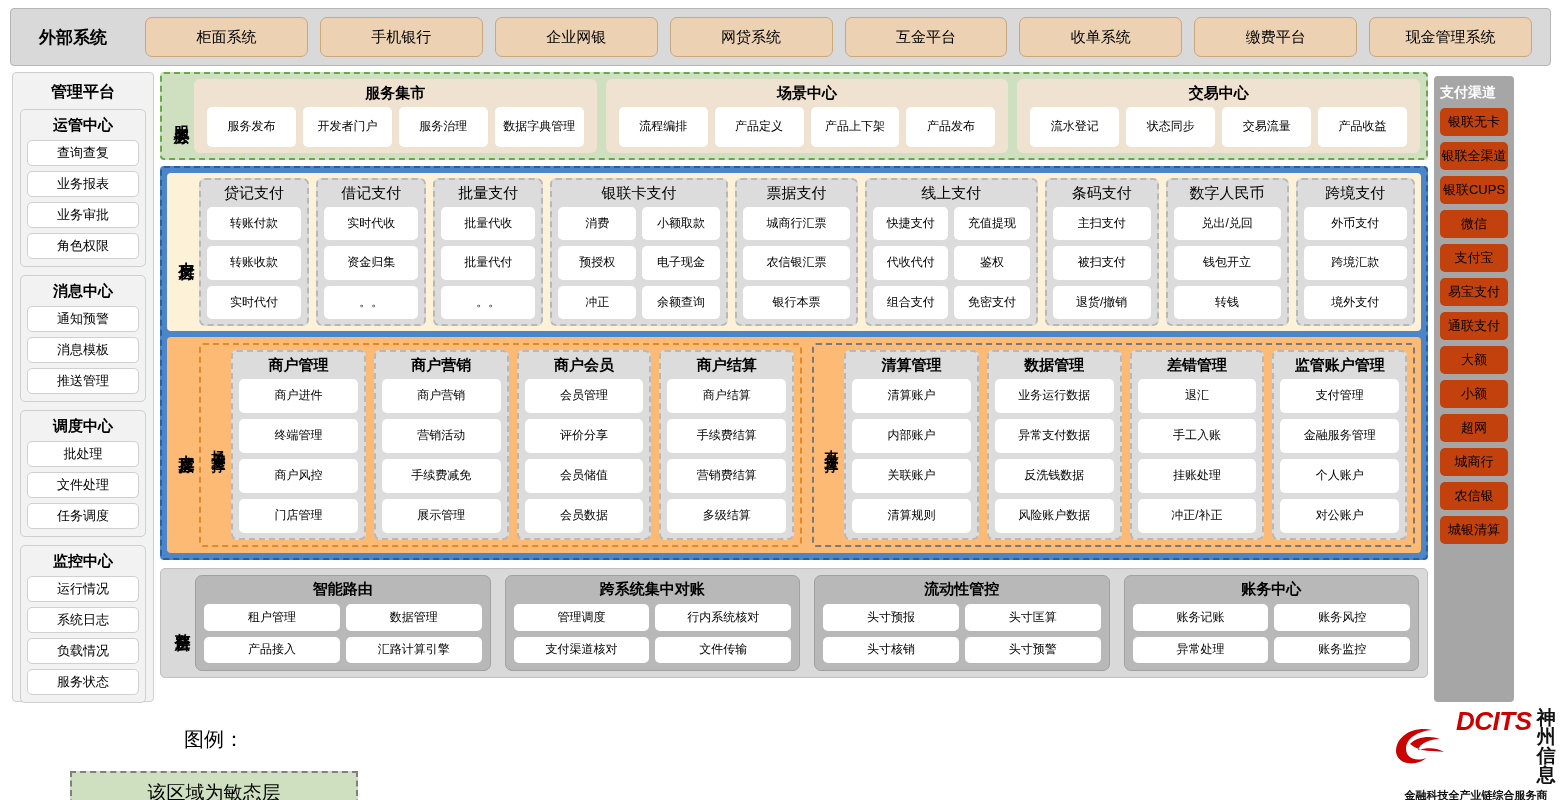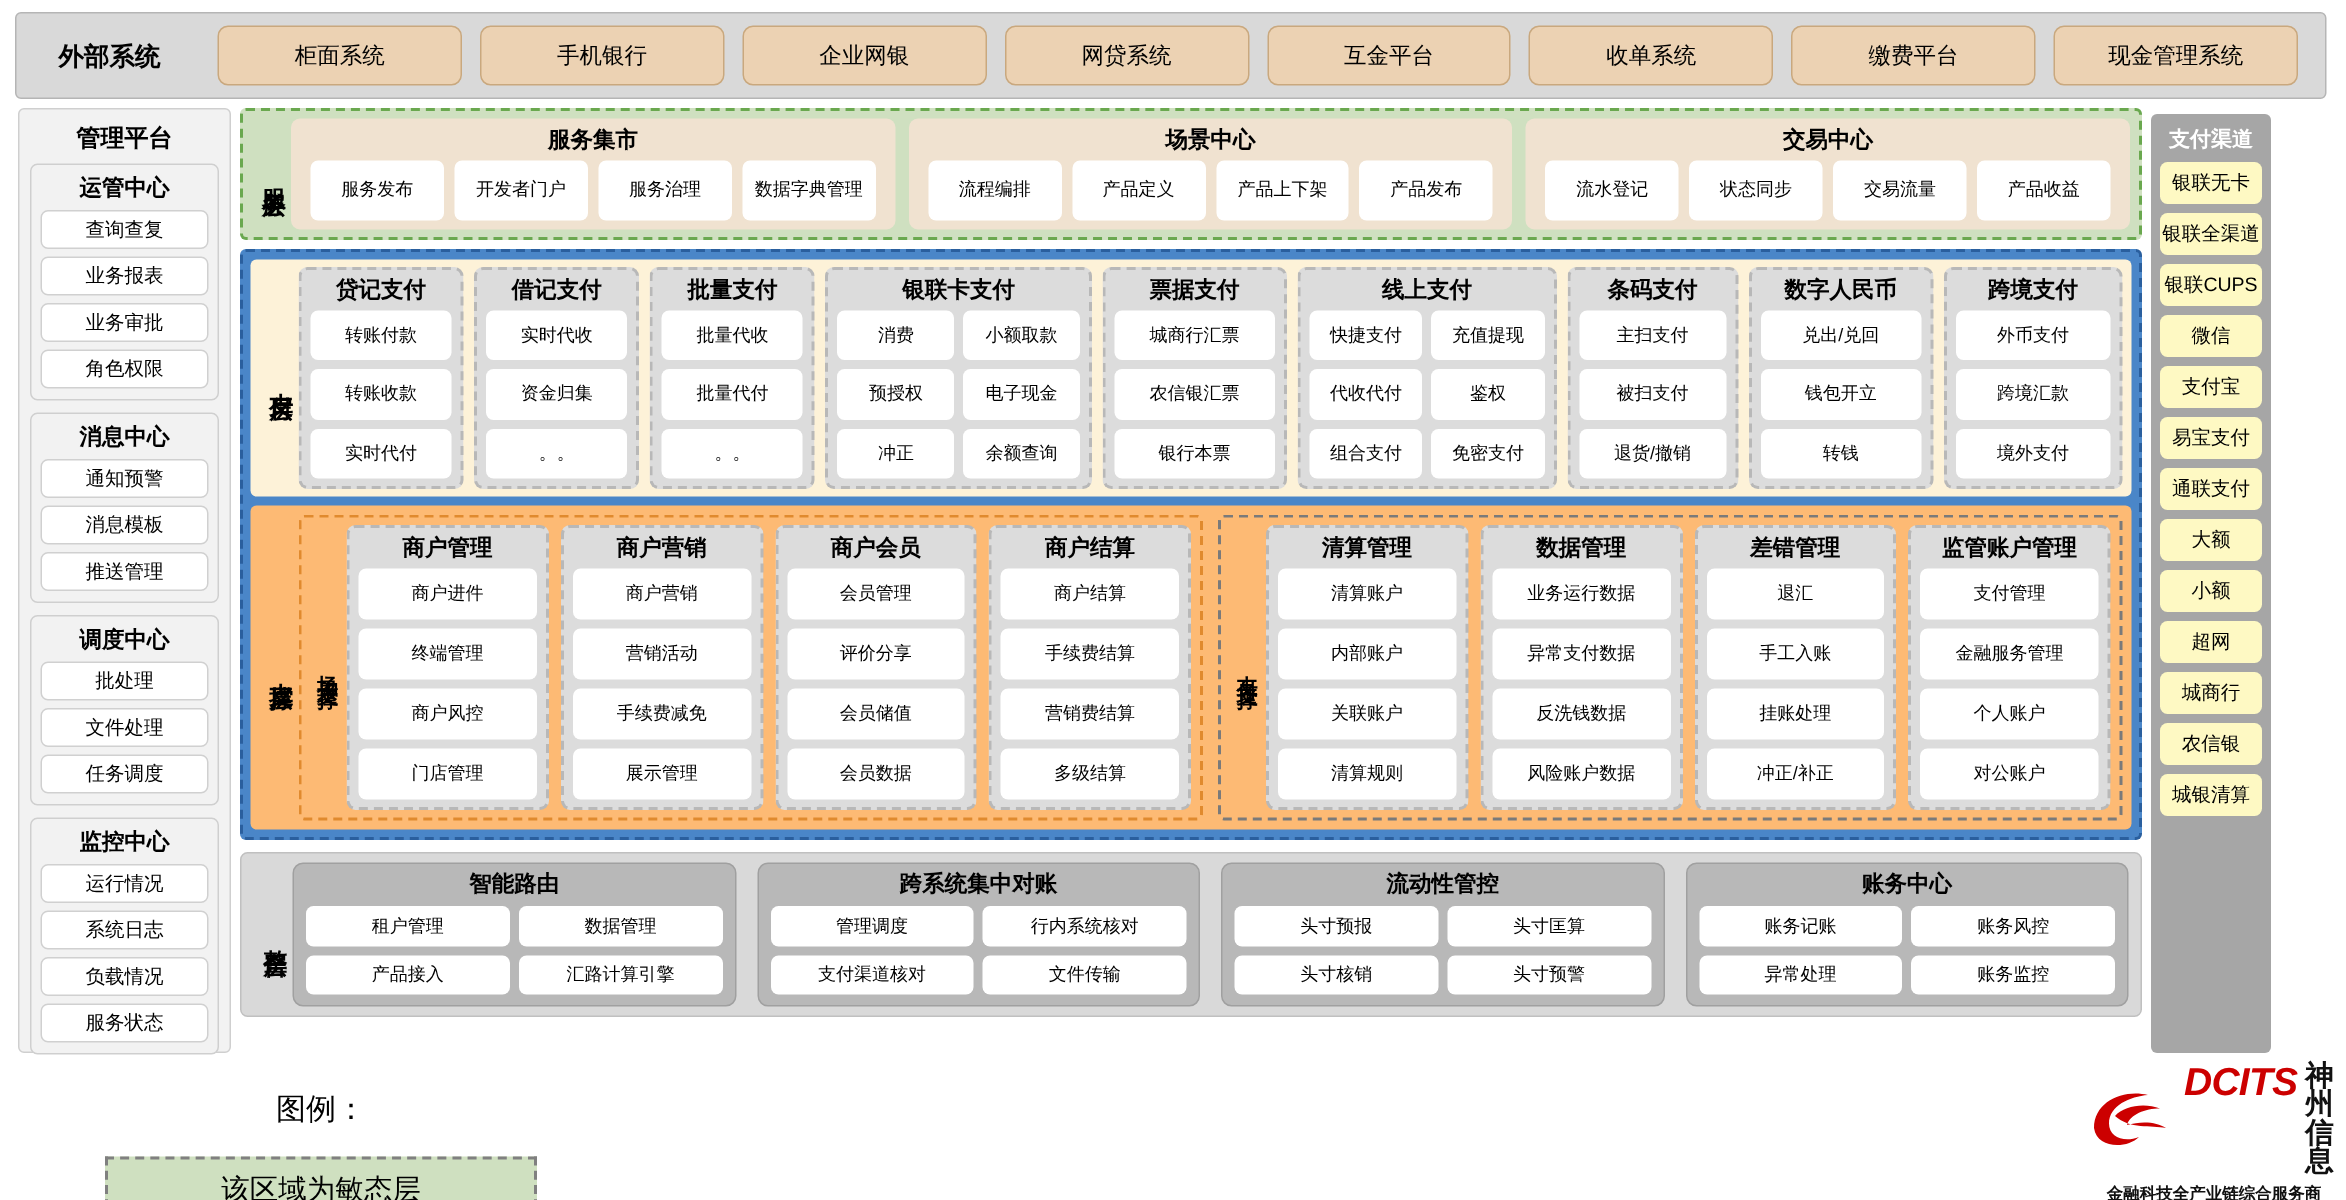--- a/index.html
+++ b/index.html
@@ -71,24 +71,24 @@
   .mgmt-item:last-child { margin-bottom: 0; }
 
   
   .chan {
     position: absolute; left: 1434px; top: 76px;
     width: 80px; height: 626px;
     background: #a6a6a6;
     border-radius: 4px;
     padding: 4px 6px;
   }
-  .chan-title { font-size: 14px; font-weight: bold; color: #ffffff; text-align: center; padding: 4px 0 6px; }
+  .chan-title { font-size: 14px; font-weight: bold; color: #ffffff; text-align: left; padding: 4px 0 6px; }
   .chan-item {
     height: 28px; margin-bottom: 6px; font-size: 13px;
-    background: #fef9c3; border: none;
+    background: #c2410c; border: none;
   }
 
   
   .mid { position: absolute; left: 160px; top: 72px; width: 1268px; }
 
   
   .svc-layer {
     background: #cfe0c0;
     border: 2px dashed #6aa84f;
     border-radius: 4px;
@@ -130,21 +130,21 @@
     height: 158px;
   }
   .pay-cols { display: flex; flex: 1; gap: 7px; }
   .pay-col {
     background: #dcdcdc;
     border: 2px dashed #b8b8b8;
     border-radius: 6px;
     padding: 3px 6px 5px;
     display: flex; flex-direction: column;
   }
-  .pay-col-title { font-size: 15px; font-weight: bold; text-align: center; padding: 1px 0 4px; white-space: nowrap; }
+  .pay-col-title { font-size: 15px; font-weight: normal; text-align: center; padding: 1px 0 4px; white-space: nowrap; }
   .pay-col-grid { display: flex; flex: 1; gap: 6px; }
   .pay-subcol { display: flex; flex-direction: column; gap: 6px; flex: 1; }
   .pay-subcol .tile { flex: 1; border: none; font-size: 12px; }
 
   
   .sup-layer {
     margin-top: 6px;
     background: #fdba74;
     border-radius: 4px;
     display: flex; align-items: stretch;

